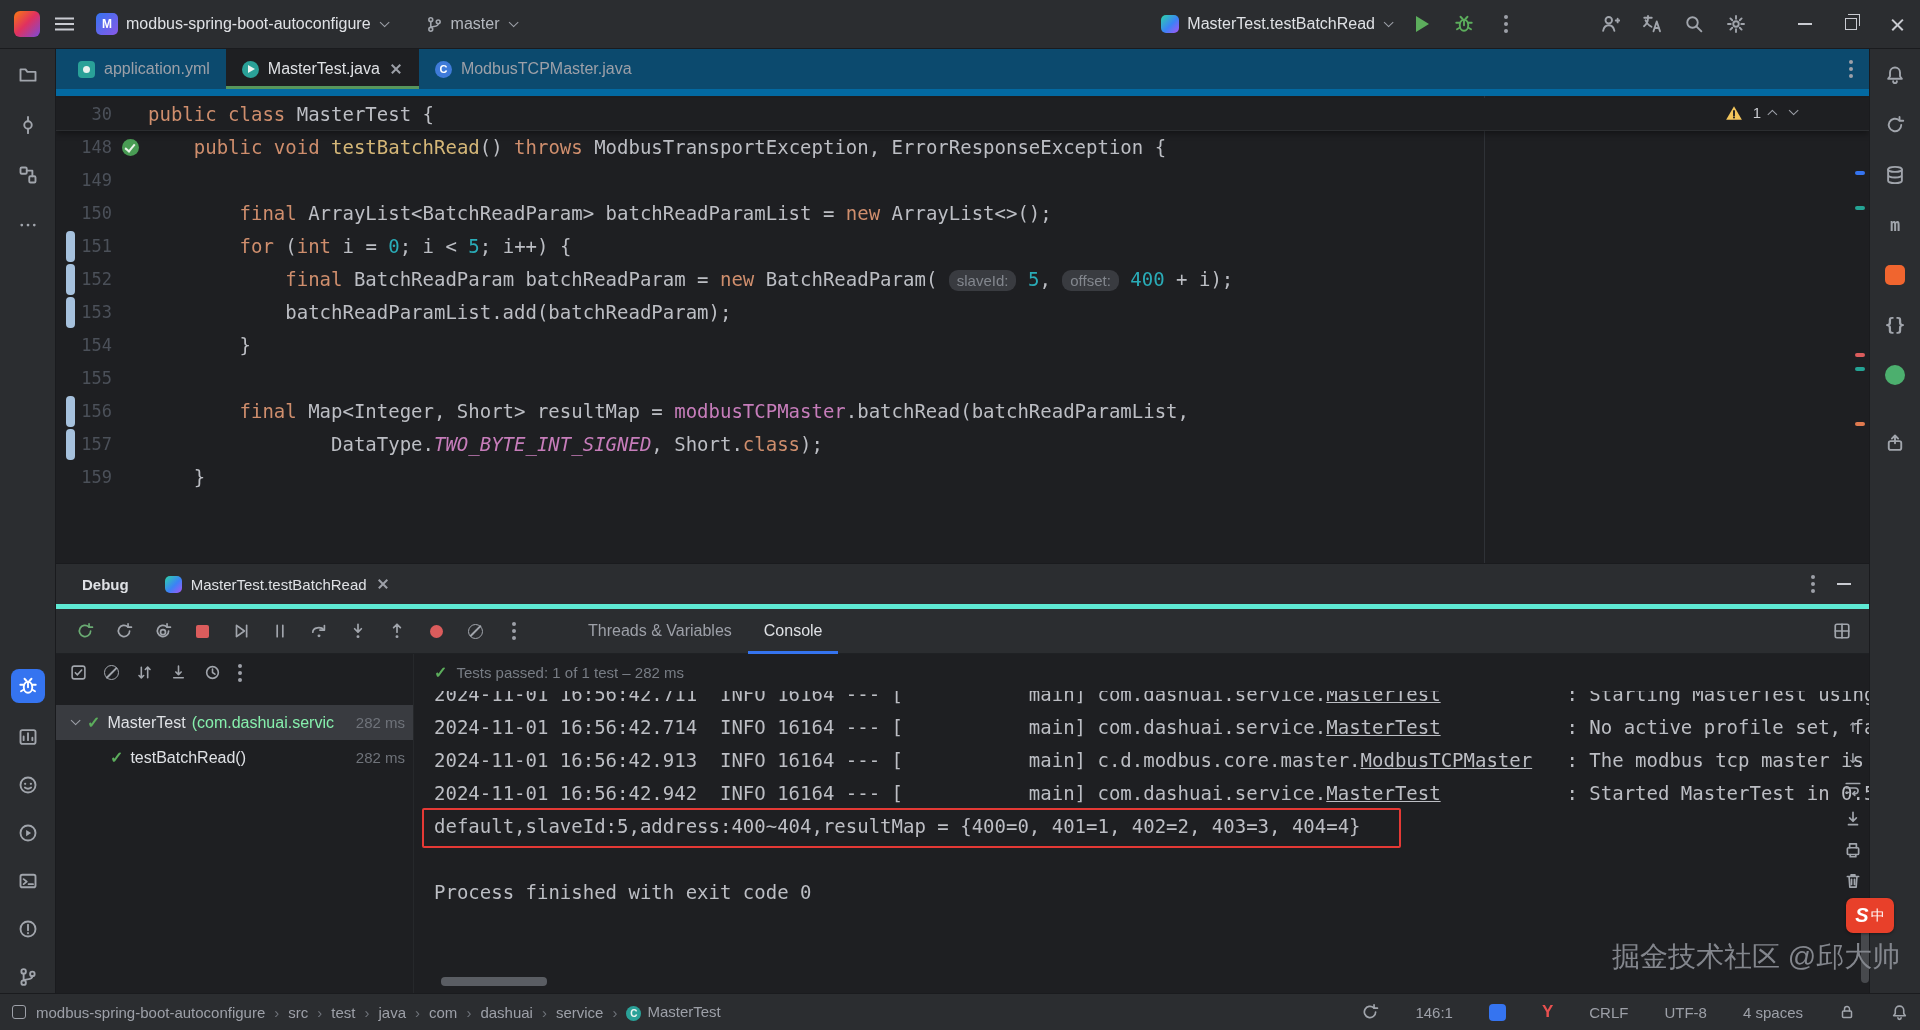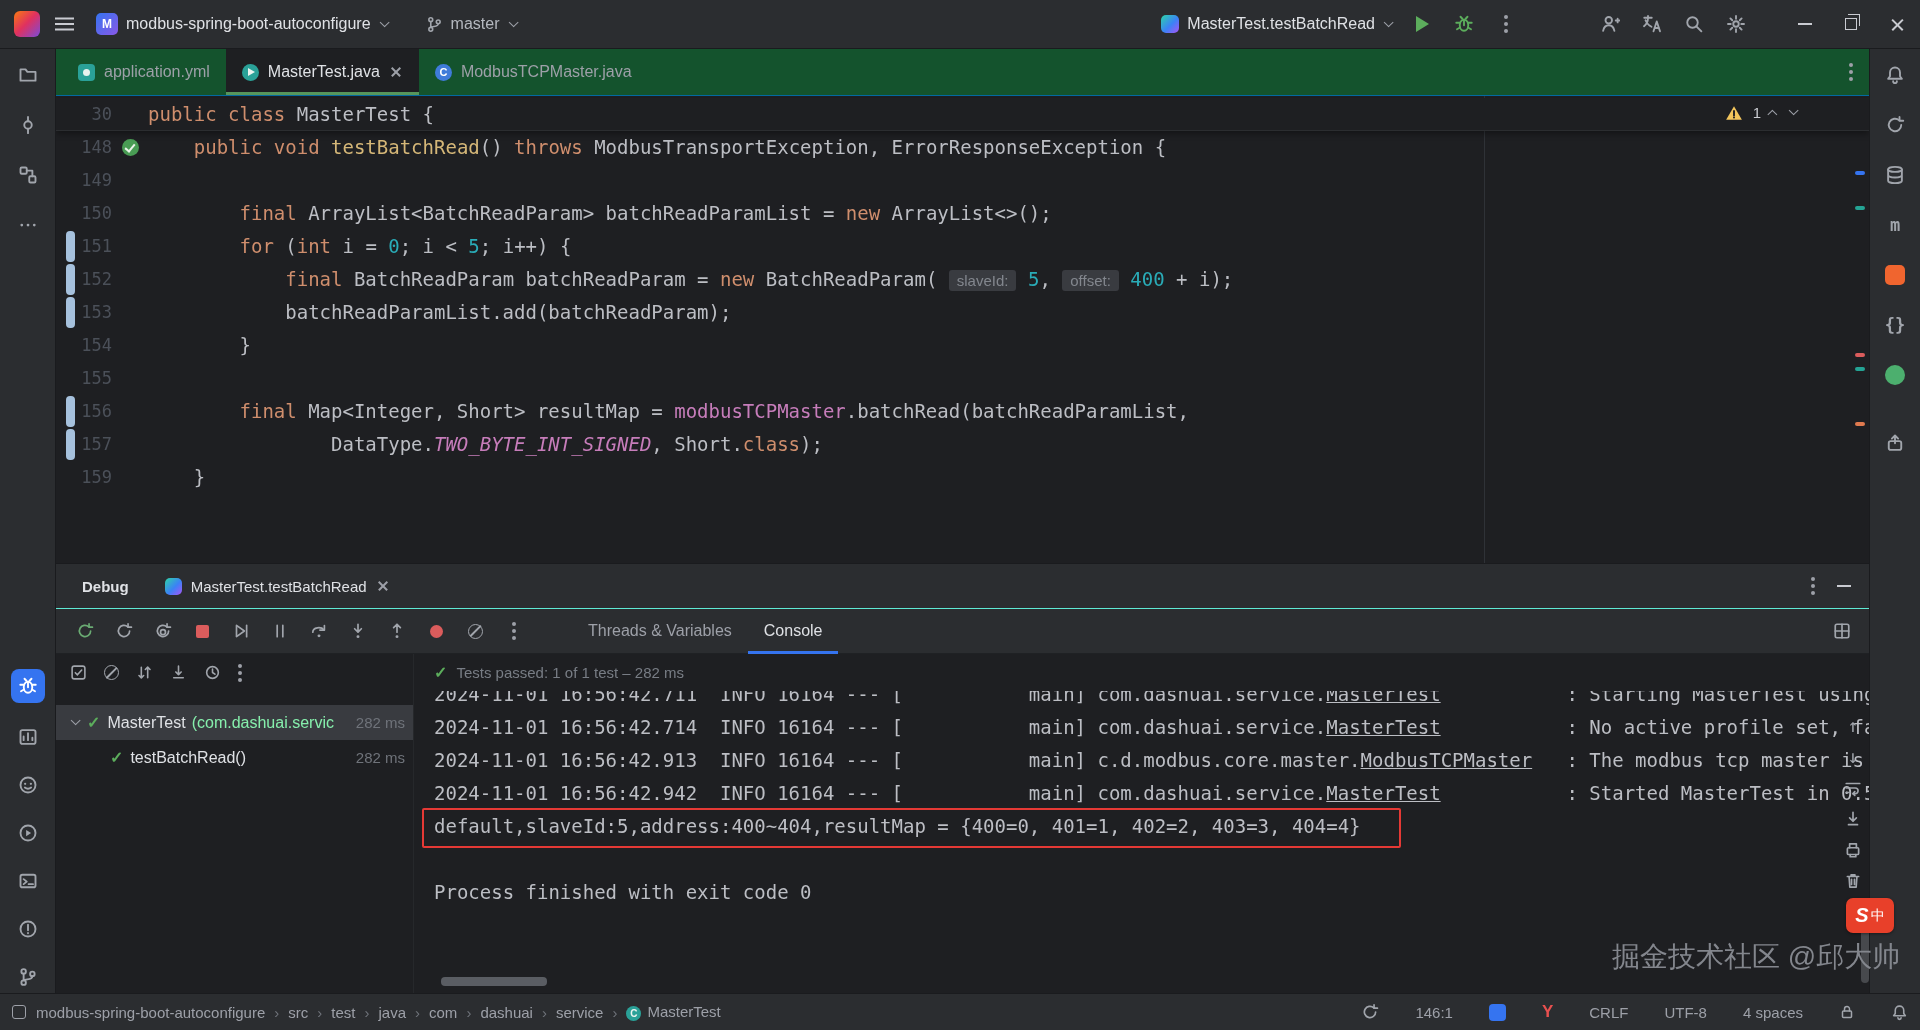--- a/index.html
+++ b/index.html
@@ -49,21 +49,21 @@
   .tool-active{background:#3574f0;width:34px;height:34px;border-radius:8px}
   .tool-active .svgi{stroke:#fff}
   .letter-icon{color:#a1a5ac;font-weight:bold;font-size:17px;font-family:"DejaVu Sans Mono",monospace}
   .sq-orange{width:20px;height:20px;border-radius:5px;background:#f0652f}
   .sq-green{width:20px;height:20px;border-radius:10px;background:#4caf6e}
 
   
   .main{position:absolute;top:49px;left:56px;right:51px;bottom:37px;display:flex;flex-direction:column}
 
   
-  .tabstrip{height:47px;background:#14532d;border-bottom:1px solid #0369a1;display:flex;align-items:stretch;padding-left:6px;flex:0 0 auto}
+  .tabstrip{height:47px;background:#0c4a6e;border-bottom:7px solid #0369a1;display:flex;align-items:stretch;padding-left:6px;flex:0 0 auto}
   .etab{display:flex;align-items:center;gap:9px;padding:0 16px;color:#9da0a8;font-size:16px;cursor:default}
   .etab.active{background:#1e1f22;color:#dfe1e5;box-shadow:inset 0 -3px 0 #57965c}
   .ficon{width:17px;height:17px;flex:0 0 auto;position:relative}
   .yaml-file-icon{border-radius:4px;background:#2aa198}
   .yaml-file-icon::after{content:"";position:absolute;left:5px;top:5px;width:7px;height:7px;border-radius:50%;background:#e8f2ef}
   .test-class-file-icon{border-radius:50%;background:#2aa198}
   .test-class-file-icon::after{content:"";position:absolute;left:6px;top:4.5px;width:0;height:0;border-left:7px solid #eaf4f0;border-top:4px solid transparent;border-bottom:4px solid transparent}
   .class-file-icon{border-radius:50%;background:#3f7bd9;color:#fff}
   .class-file-icon::after{content:"C";position:absolute;left:0;top:0;width:17px;height:17px;display:flex;align-items:center;justify-content:center;font-size:11px;font-weight:bold}
   .tabstrip-right{margin-left:auto;display:flex;align-items:center;padding-right:16px}
@@ -80,30 +80,30 @@
   .run-ok::after{content:"";position:absolute;left:5.5px;top:3px;width:4px;height:8px;border-right:2px solid #eaf4ea;border-bottom:2px solid #eaf4ea;transform:rotate(40deg)}
   .tk-kw{color:#cf8e6d}
   .tk-def{color:#bcbec4}
   .tk-num{color:#2aacb8}
   .tk-str{color:#6aab73}
   .tk-field{color:#c77dbb}
   .tk-fieldi{color:#c77dbb;font-style:italic}
   .tk-const{color:#c77dbb;font-style:italic}
   .tk-method{color:#d5b778}
   .tk-ann{color:#b3ae60}
-  .tk-hint{background:#393b40;color:#83878e;border-radius:3px;padding:2px 8px;font-size:15px;font-family:"Liberation Sans",sans-serif}
+  .tk-hint{background:#393b40;color:#83878e;border-radius:9px;padding:2px 8px;font-size:15px;font-family:"Liberation Sans",sans-serif}
   .tk-inlay{color:#5f646c;font-size:15px;font-family:"Liberation Sans",sans-serif;margin-left:16px}
   .tk-inlay::before{content:"";display:inline-block;width:9px;height:9px;border-radius:50%;background:#5f646c;margin-right:6px}
   .margin-guide{position:absolute;left:1428px;top:0;bottom:0;width:1px;background:#2f3237}
   .inspect-widget{position:absolute;top:8px;right:74px;display:flex;align-items:center;gap:10px;color:#c9cbd1;font-size:15px;z-index:3}
   .stripe-mark{position:absolute;right:4px;width:10px;height:4px;border-radius:2px}
 
   
   .debug-panel{flex:1;display:flex;flex-direction:column;border-top:1px solid #1a1b1e;background:#2b2d30;min-height:0}
-  .dbg-tabrow{height:45px;display:flex;align-items:center;padding-left:26px;background:#2b2d30;border-bottom:1px solid #5eead4;flex:0 0 auto}
+  .dbg-tabrow{height:45px;display:flex;align-items:center;padding-left:26px;background:#2b2d30;border-bottom:5px solid #5eead4;flex:0 0 auto}
   .dbg-title{font-weight:bold;font-size:15px;color:#dfe1e5}
   .dbg-session{display:flex;align-items:center;gap:9px;margin-left:36px;color:#dfe1e5;font-size:15px}
   .dbg-tab-right{margin-left:auto;display:flex;align-items:center;gap:22px;padding-right:18px}
   .dbg-toolbar{height:45px;display:flex;align-items:center;gap:9px;padding-left:14px;background:#2b2d30;border-bottom:1px solid #1f2124;flex:0 0 auto}
   .dtb{width:30px;height:30px;display:flex;align-items:center;justify-content:center;border-radius:6px}
   .stop-sq{width:13px;height:13px;border-radius:2px;background:#db5c5c}
   .bp-dot{width:13px;height:13px;border-radius:50%;background:#db5c5c}
   .slash-circle{position:relative;width:15px;height:15px;border:1.7px solid #a1a5ac;border-radius:50%}
   .slash-circle::after{content:"";position:absolute;left:-1px;top:5.6px;width:15px;height:1.7px;background:#a1a5ac;transform:rotate(-45deg)}
   .view-tabs{display:flex;align-items:stretch;height:45px;margin-left:34px}

